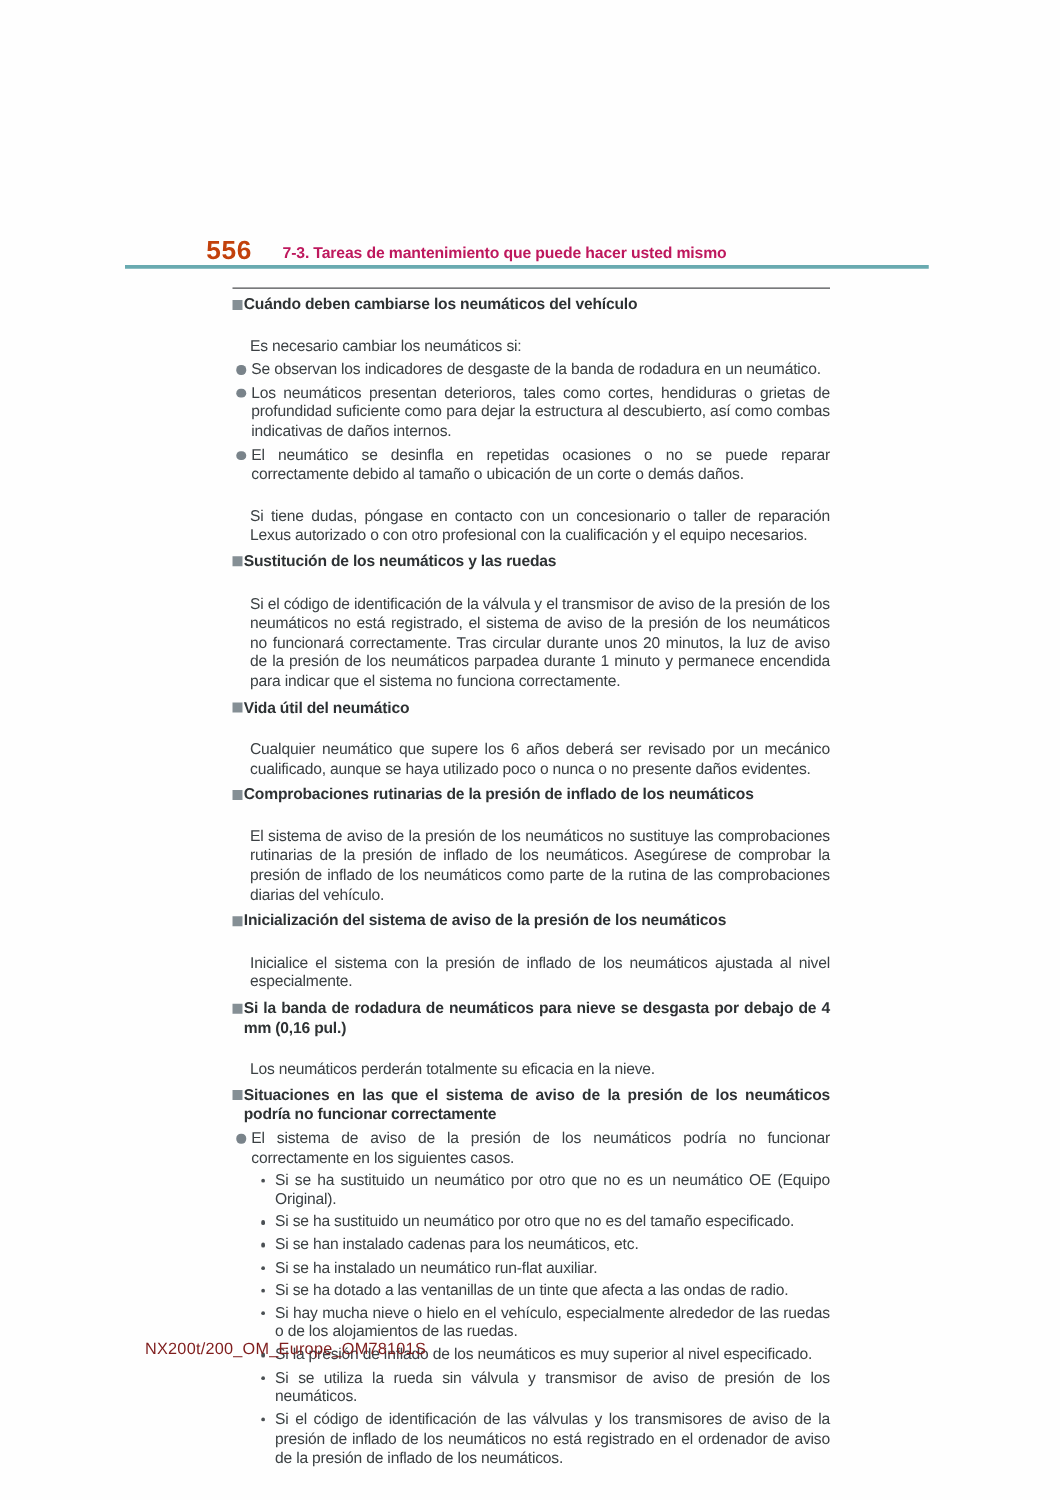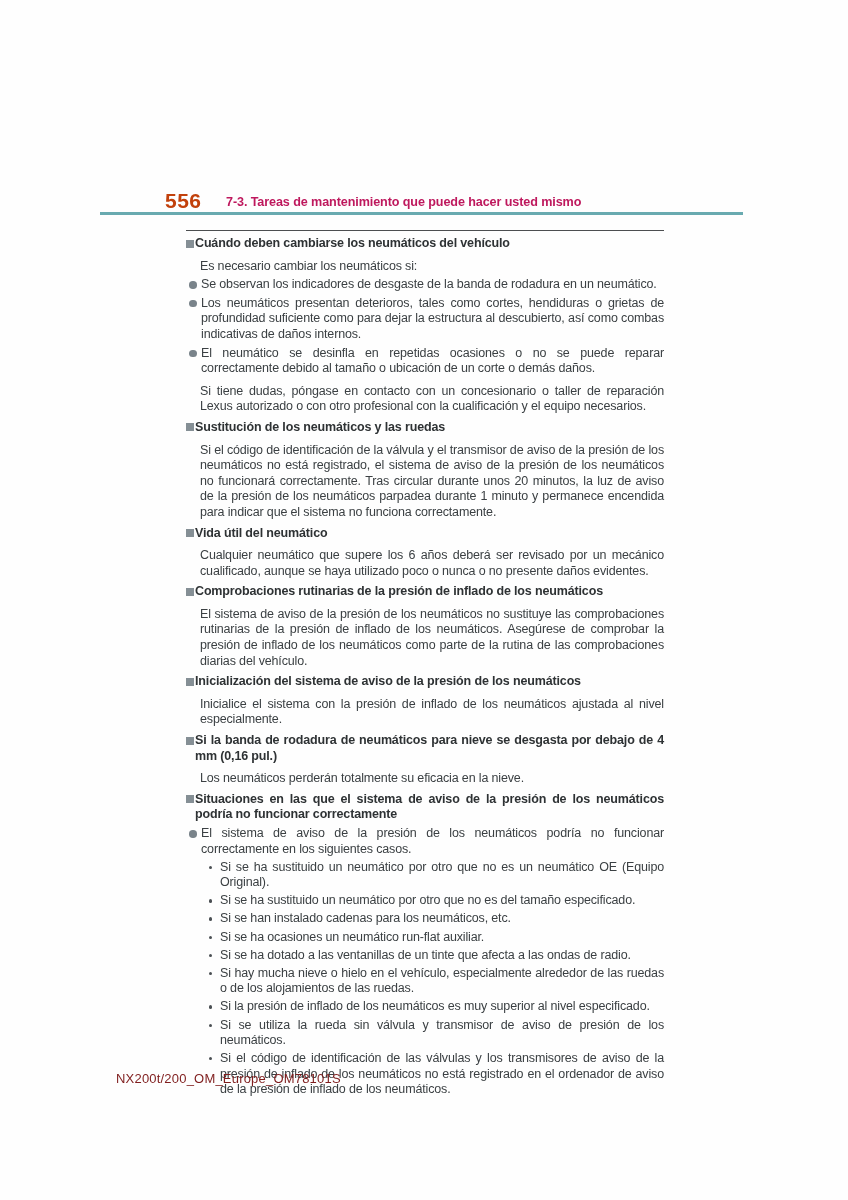--- a/index.html
+++ b/index.html
@@ -33,21 +33,21 @@
   }
   .blk{position:relative;text-align:justify;}
   .blk .t{display:block;}
 
   
   .blk-h{margin-top:5px;padding-left:9px;font-weight:bold;color:#2e3234;}
   .sq{
     position:absolute;left:0;top:3.5px;width:8px;height:8px;background:#858f95;
   }
   
-  .blk-p{margin-top:7px;margin-left:14px;}
+  .blk-p{margin-top:18px;margin-left:14px;}
   
   .blk-b{margin-top:3px;margin-left:3px;padding-left:12px;}
   .ci{
     position:absolute;left:0;top:4px;width:7.5px;height:7.5px;border-radius:50%;
     background:#79838a;
   }
   
   .blk-s{margin-top:2.5px;margin-left:22px;padding-left:12px;}
   .dt{
     position:absolute;left:1px;top:6px;width:3.2px;height:3.2px;border-radius:50%;
@@ -146,21 +146,21 @@
         <div class="blk blk-s">
           <span class="dt"></span>
           <span class="t">Si se ha sustituido un neumático por otro que no es del tamaño especificado.</span>
         </div>
         <div class="blk blk-s">
           <span class="dt"></span>
           <span class="t">Si se han instalado cadenas para los neumáticos, etc.</span>
         </div>
         <div class="blk blk-s">
           <span class="dt"></span>
-          <span class="t">Si se ha ocasiones un neumático run-flat auxiliar.</span>
+          <span class="t">Si se ha instalado un neumático run-flat auxiliar.</span>
         </div>
         <div class="blk blk-s">
           <span class="dt"></span>
           <span class="t">Si se ha dotado a las ventanillas de un tinte que afecta a las ondas de radio.</span>
         </div>
         <div class="blk blk-s">
           <span class="dt"></span>
           <span class="t">Si hay mucha nieve o hielo en el vehículo, especialmente alrededor de las ruedas o de los alojamientos de las ruedas.</span>
         </div>
         <div class="blk blk-s">

